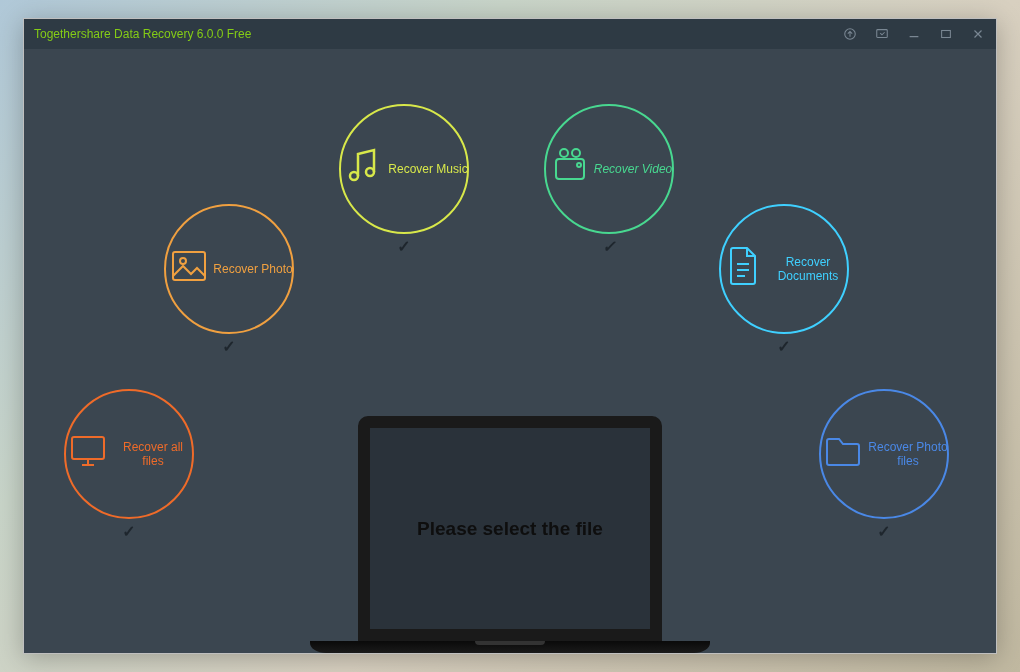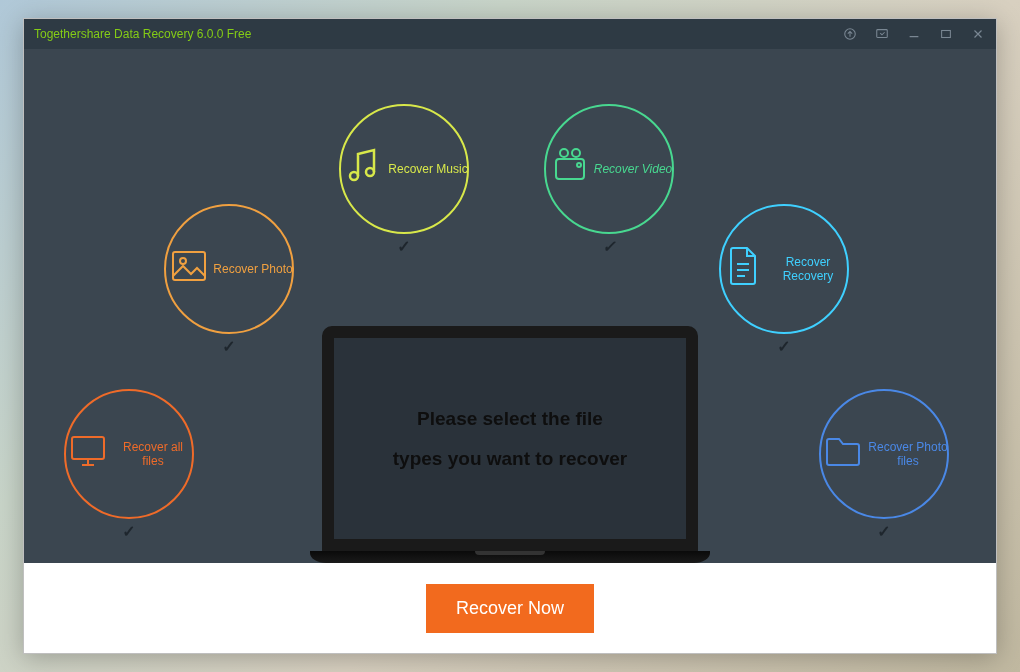--- a/index.html
+++ b/index.html
@@ -89,30 +89,29 @@
   .opt-other    { left: 795px; top: 340px; color: #4a88e6; }
 
   .laptop {
     position: absolute;
     left: 50%;
     bottom: 0;
     transform: translateX(-50%);
     width: 400px;
   }
   .laptop-screen {
-    width: 376px;
+    width: 304px;
     height: 225px;
     margin: 0 auto;
     background: #2a323a;
     border: 12px solid #1a1a1a;
     border-radius: 10px 10px 0 0;
     display: flex;
     align-items: center;
     justify-content: center;
-    text-align: center;
     padding: 20px;
   }
   .laptop-screen-text {
     color: #0e0e0e;
     font-size: 19px;
     font-weight: bold;
     line-height: 2.1;
   }
   .laptop-base {
     width: 400px;
@@ -241,44 +240,40 @@
 
     <div class="option opt-docs">
       <div class="ring"></div>
       <div class="icon-slot">
         <svg viewBox="0 0 48 48" fill="none" stroke="currentColor" stroke-width="2">
           <path d="M14 6h14l8 8v26a2 2 0 0 1-2 2H14a2 2 0 0 1-2-2V8a2 2 0 0 1 2-2z"></path>
           <path d="M28 6v8h8"></path>
           <path d="M18 22h12M18 28h12M18 34h8"></path>
         </svg>
       </div>
-      <div class="label">Recover Recovery</div>
+      <div class="label">Recover Documents</div>
       <div class="check">✓</div>
     </div>
 
     <div class="option opt-other">
       <div class="ring"></div>
       <div class="icon-slot">
         <svg viewBox="0 0 48 48" fill="none" stroke="currentColor" stroke-width="2">
           <path d="M8 14a2 2 0 0 1 2-2h10l4 5h14a2 2 0 0 1 2 2v17a2 2 0 0 1-2 2H10a2 2 0 0 1-2-2V14z"></path>
         </svg>
       </div>
       <div class="label">Recover Photo files</div>
       <div class="check">✓</div>
     </div>
 
     <div class="laptop">
       <div class="laptop-screen">
         <div class="laptop-screen-text">
           <div>Please select the file</div>
-          <div>types you want to recover</div>
         </div>
       </div>
       <div class="laptop-base"></div>
     </div>
 
   </div>
 
-  <div class="footer">
-    <button class="recover-btn">Recover Now</button>
-  </div>
 
 </div>
 
 </body></html>

